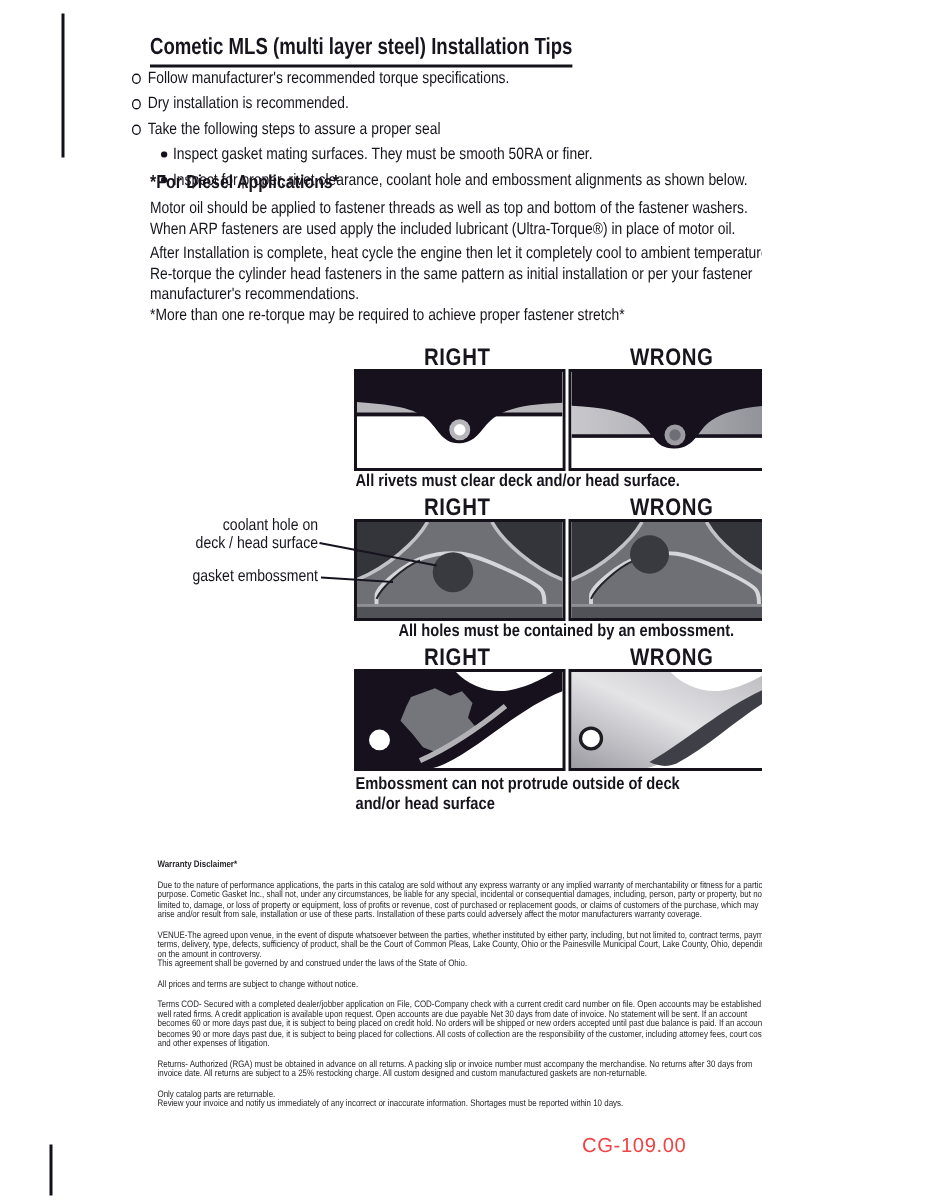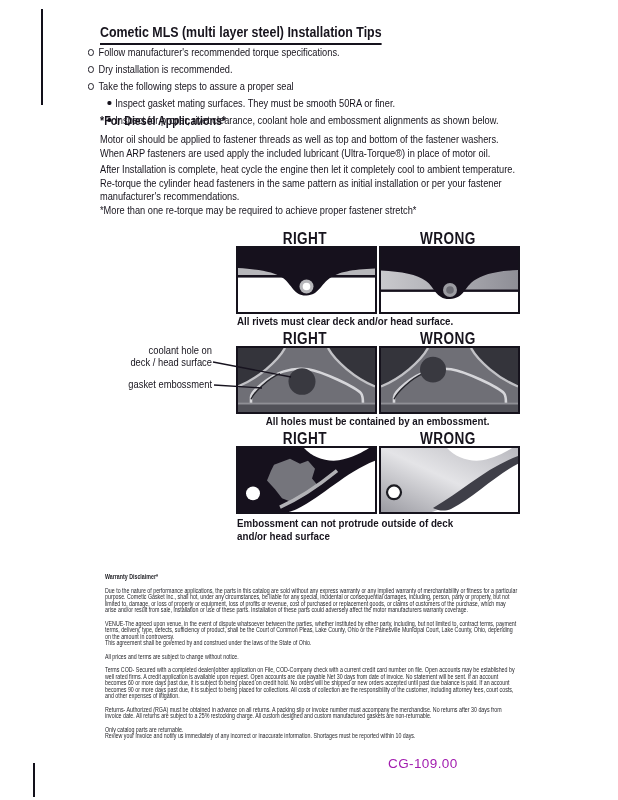--- a/index.html
+++ b/index.html
@@ -1,17 +1,17 @@
 <!DOCTYPE html>
 <html><head>
 <meta charset="utf-8">
 <style>
   html,body{margin:0;padding:0;background:#ffffff;}
   .page{position:relative;width:508px;height:800px;background:#ffffff;overflow:hidden;
-        font-family:"Liberation Sans","DejaVu Sans",sans-serif;color:#17141d;padding-left:48px;}
+        font-family:"Liberation Sans","DejaVu Sans",sans-serif;color:#17141d;}
 
   .crop{position:absolute;width:2px;background:#12101a;}
   .crop.top{left:41px;top:9px;height:96px;}
   .crop.bottom{left:33px;top:763px;height:34px;}
 
   .title{position:absolute;left:100px;top:23px;font-size:15.5px;font-weight:bold;white-space:nowrap;
          border-bottom:2px solid #15121c;padding-bottom:2px;transform:scaleX(.8);transform-origin:left top;margin:0;}
 
   .tips{position:absolute;left:88px;top:44px;width:540px;font-size:11px;line-height:17px;
         transform:scaleX(.84);transform-origin:left top;}
@@ -49,21 +49,21 @@
   .side-label span{display:block;}
 
   .leader{position:absolute;left:115px;top:340px;width:200px;height:60px;pointer-events:none;}
 
   .legal{position:absolute;left:105px;top:574px;width:492px;font-size:6.3px;line-height:6.5px;color:#26262b;
          transform:scaleX(.84);transform-origin:left top;}
   .legal h3{font-size:6.3px;font-weight:bold;margin:0 0 7px;}
   .legal p{margin:0 0 7px;}
   .legal p.tight{margin:0;}
 
-  .footer-code{position:absolute;left:388px;top:756px;font-size:13.5px;letter-spacing:.4px;color:#a21caf;}
+  .footer-code{position:absolute;left:388px;top:756px;font-size:13.5px;letter-spacing:.4px;color:#ef4444;}
 </style>
 </head>
 <body>
 
 <div class="page">
 
   <div class="crop top"></div>
   <div class="crop bottom"></div>
 
   <h1 class="title">Cometic MLS (multi layer steel) Installation Tips</h1>

